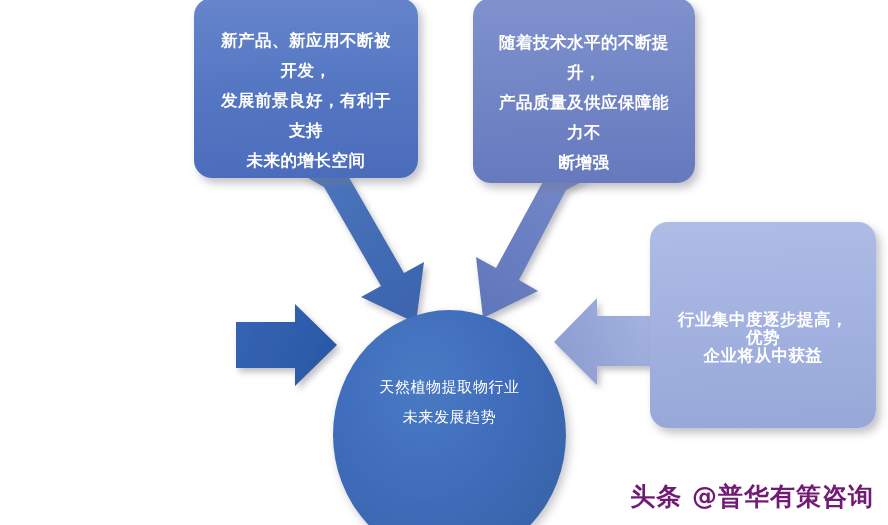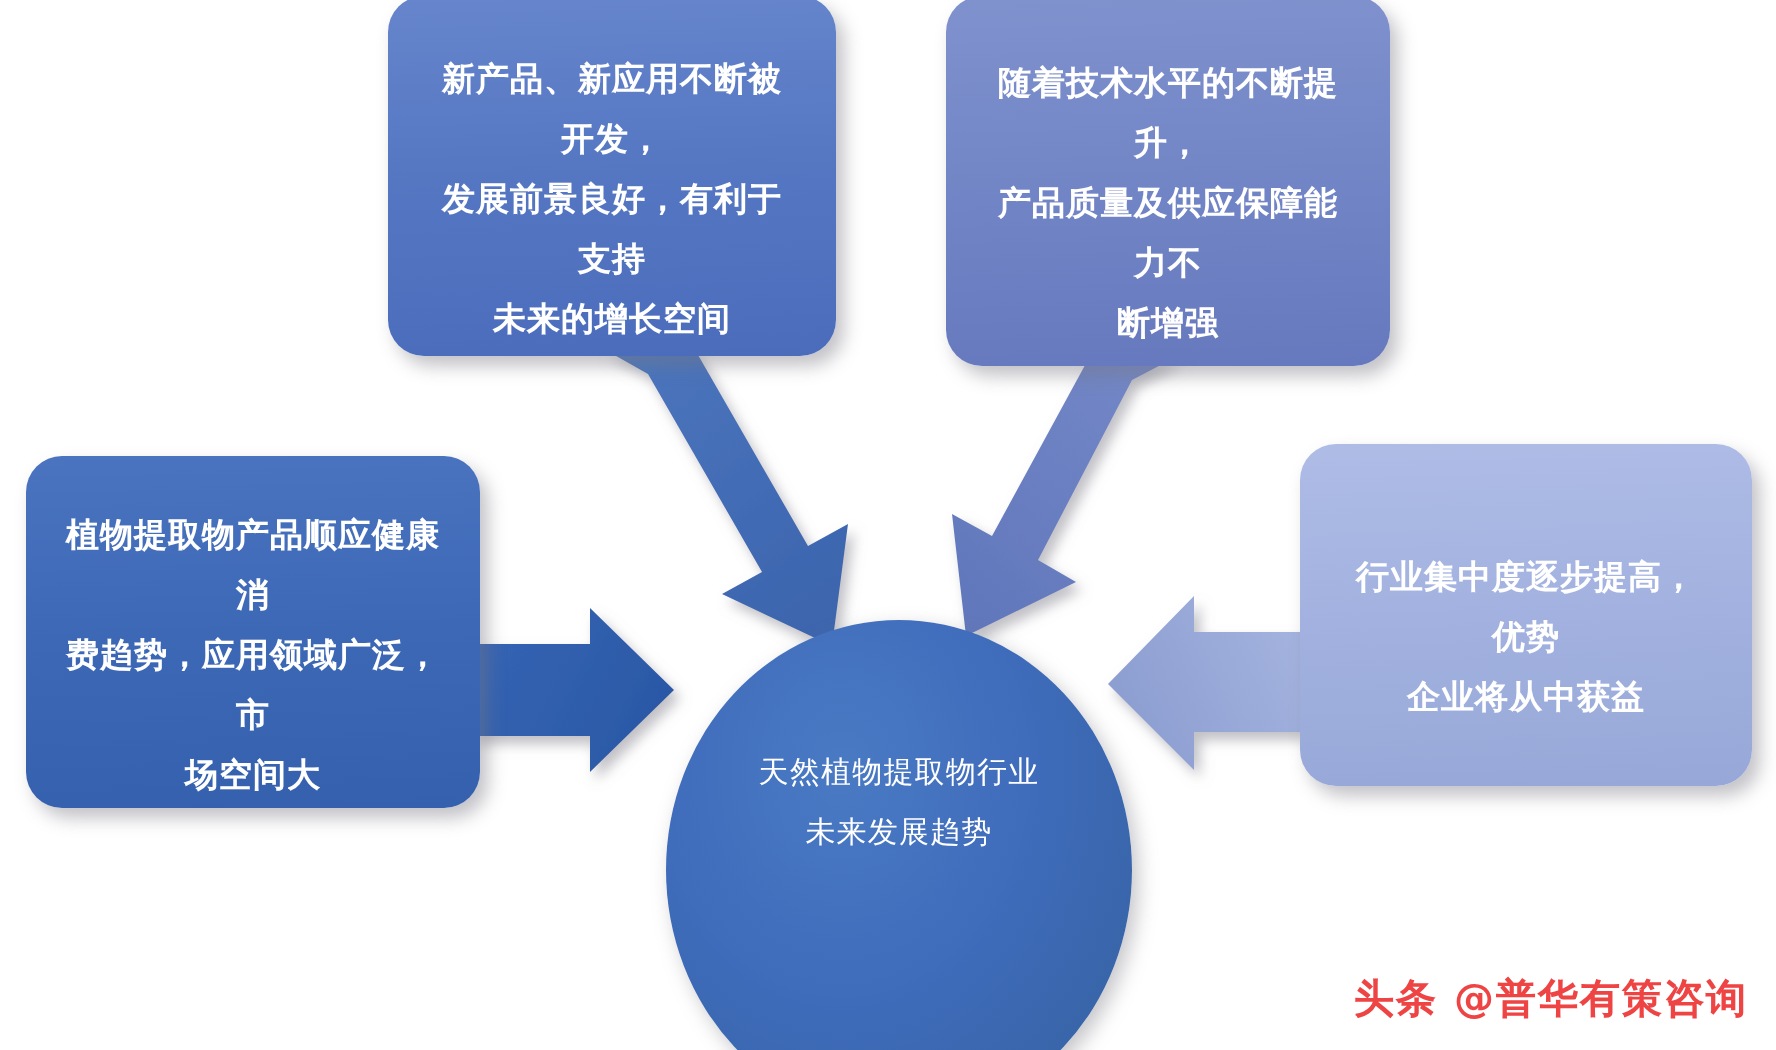--- a/index.html
+++ b/index.html
@@ -62,23 +62,23 @@
   }
   #box-left {
     left: 13px;   top: 228px;
     width: 227px; height: 176px;
     font-size: 16.5px;
     line-height: 30px;
     background: linear-gradient(178deg, #4A74BF 0%, #3D68B6 50%, #3560AE 100%);
   }
   #box-right {
     left: 650px;  top: 222px;
-    width: 226px; height: 171px;
-    font-size: 16.5px;
-    line-height: 30px;
+    width: 226px; height: 206px;
+    font-size: 16.5px;
+    line-height: 18px;
     background: linear-gradient(178deg, #AEBCE6 0%, #A2B1DF 50%, #97A8D8 100%);
   }
 
   
   #center-ellipse {
     position: absolute;
     left: 333px; top: 310px;
     width: 233px; height: 250px;
     border-radius: 50%;
     background: radial-gradient(ellipse at 38% 30%, #4a7ac4 0%, #3f6cbb 45%, #35609f 100%);
@@ -105,23 +105,23 @@
     left: 0; top: 0;
     width: 888px; height: 525px;
     z-index: 3;
   }
 
   
   #watermark {
     position: absolute;
     right: 14px;
     bottom: 12px;
-    font-size: 20px;
+    font-size: 25px;
     font-weight: bold;
-    color: #ef4444;
+    color: #701a75;
     letter-spacing: 1px;
     z-index: 9;
     white-space: nowrap;
     font-family: "DejaVu Sans", "Liberation Sans", sans-serif;
   }
 </style>
 </head>
 <body>
 
 <div id="canvas">
@@ -201,25 +201,20 @@
 发展前景良好，有利于支持
 未来的增长空间</span>
   </div>
 
   <div class="box" id="box-top-right">
     <span class="txt">随着技术水平的不断提升，
 产品质量及供应保障能力不
 断增强</span>
   </div>
 
-  <div class="box" id="box-left">
-    <span class="txt">植物提取物产品顺应健康消
-费趋势，应用领域广泛，市
-场空间大</span>
-  </div>
 
   <div class="box" id="box-right">
     <span class="txt">行业集中度逐步提高，优势
 企业将从中获益</span>
   </div>
 
   <div id="center-ellipse">
     <span class="ellipse-text">天然植物提取物行业
 未来发展趋势</span>
   </div>

